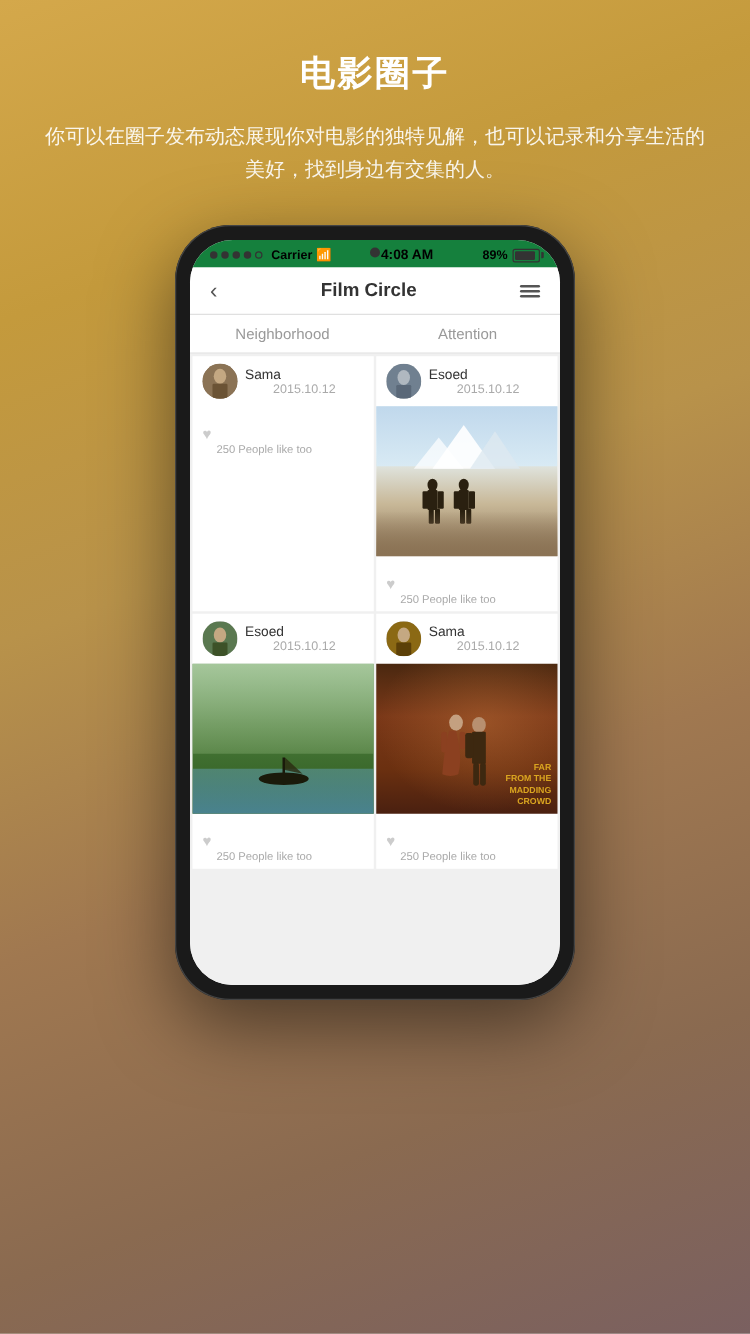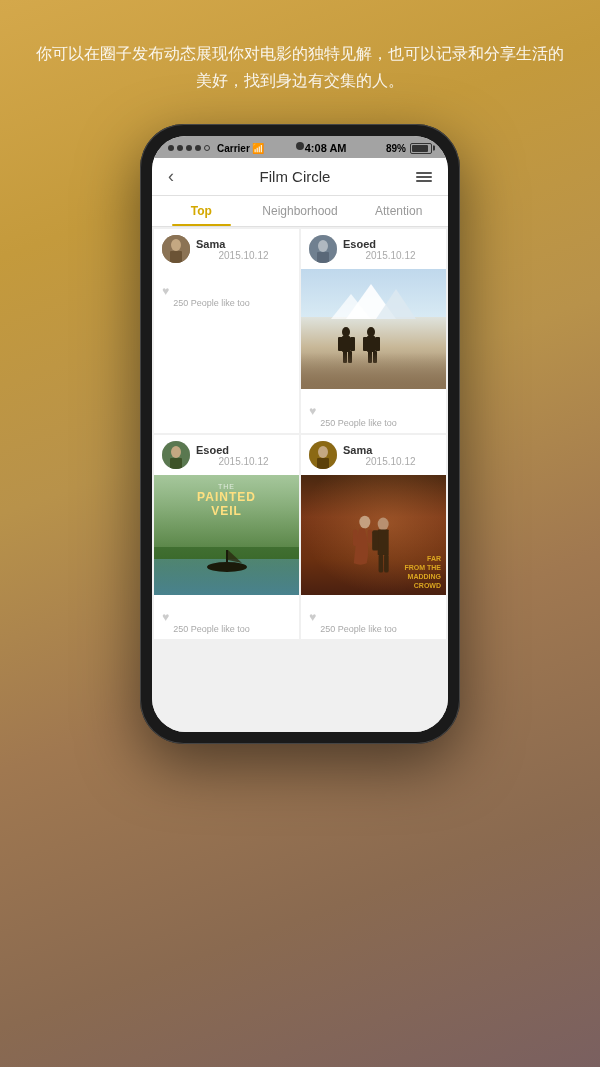--- a/index.html
+++ b/index.html
@@ -63,21 +63,21 @@
       transform: translateX(-50%);
       width: 8px;
       height: 8px;
       background: #333;
       border-radius: 50%;
       z-index: 10;
     }
 
     
     .status-bar {
-      background: #a3a3a3;
+      background: #15803d;
       padding: 6px 16px 4px;
       display: flex;
       justify-content: space-between;
       align-items: center;
       font-size: 10px;
       font-weight: 600;
       flex-shrink: 0;
     }
     .status-left {
       display: flex;
@@ -142,21 +142,21 @@
       border-bottom: 1px solid #e0e0e0;
       flex-shrink: 0;
     }
     .nav-back {
       font-size: 18px;
       color: #555;
       cursor: pointer;
     }
     .nav-title {
       font-size: 15px;
-      font-weight: 400;
+      font-weight: 700;
       color: #333;
     }
     .nav-menu {
       font-size: 16px;
       color: #555;
       cursor: pointer;
       display: flex;
       flex-direction: column;
       gap: 2px;
     }
@@ -243,21 +243,21 @@
       justify-content: center;
       font-size: 10px;
       color: white;
     }
 
     .post-user-info {
       flex: 1;
     }
     .post-username {
       font-size: 11px;
-      font-weight: 700;
+      font-weight: 400;
       color: #333;
     }
     .post-date {
       font-size: 10px;
       color: #aaa;
       text-align: center;
     }
 
     
     .movie-poster {
@@ -315,20 +315,21 @@
     .like-text {
       font-size: 9px;
       color: #aaa;
       margin-top: 24px;
     }
   </style>
 </head>
 <body>
 
 <div class="bg-text-area">
+  <div class="bg-title">电影圈子</div>
   <div class="bg-subtitle">你可以在圈子发布动态展现你对电影的独特见解，也可以记录和分享生活的美好，找到身边有交集的人。</div>
 </div>
 
 <div class="phone-frame">
   <div class="phone-top-bar"></div>
 
   <div class="phone-screen">
 
     <div class="status-bar">
       <div class="status-left">
@@ -353,21 +354,20 @@
       <div class="nav-back">‹</div>
       <div class="nav-title">Film Circle</div>
       <div class="nav-menu">
         <div class="menu-line"></div>
         <div class="menu-line"></div>
         <div class="menu-line"></div>
       </div>
     </div>
 
     <div class="tabs">
-      <div class="tab active">Top</div>
       <div class="tab">Neighborhood</div>
       <div class="tab">Attention</div>
     </div>
 
     <div class="content">
       <div class="posts-grid">
 
         <div class="post-item">
           <div class="post-header">
             <div class="avatar avatar-soldier">
@@ -455,25 +455,20 @@
             <div style="position:absolute;top:0;left:0;right:0;height:60%;background:linear-gradient(180deg,rgba(180,210,170,0.8),rgba(120,160,100,0.5));"></div>
 
             <div style="position:absolute;bottom:0;left:0;right:0;height:30%;background:linear-gradient(180deg,rgba(100,160,180,0.5),rgba(80,140,170,0.8));"></div>
 
             <svg style="position:absolute;bottom:20px;left:50%;transform:translateX(-50%);" viewBox="0 0 50 30" width="50" height="30">
               <ellipse cx="25" cy="22" rx="20" ry="5" fill="#1a1a0a"></ellipse>
               <rect x="24" y="5" width="2" height="18" fill="#1a1a0a"></rect>
               <polygon points="26,5 40,18 26,15" fill="#2a2a10" opacity="0.8"></polygon>
             </svg>
 
-            <div style="position:absolute;top:8px;left:0;right:0;text-align:center;">
-              <div style="color:rgba(255,255,255,0.7);font-size:7px;letter-spacing:1px;">THE</div>
-              <div style="color:#ffe080;font-size:12px;font-weight:bold;letter-spacing:1px;">PAINTED</div>
-              <div style="color:#ffe080;font-size:12px;font-weight:bold;letter-spacing:1px;">VEIL</div>
-            </div>
           </div>
           <div class="post-footer">
             <span class="heart-icon">♥</span>
             <span class="like-text">250 People like too</span>
           </div>
         </div>
 
         <div class="post-item">
           <div class="post-header">
             <div class="avatar">

